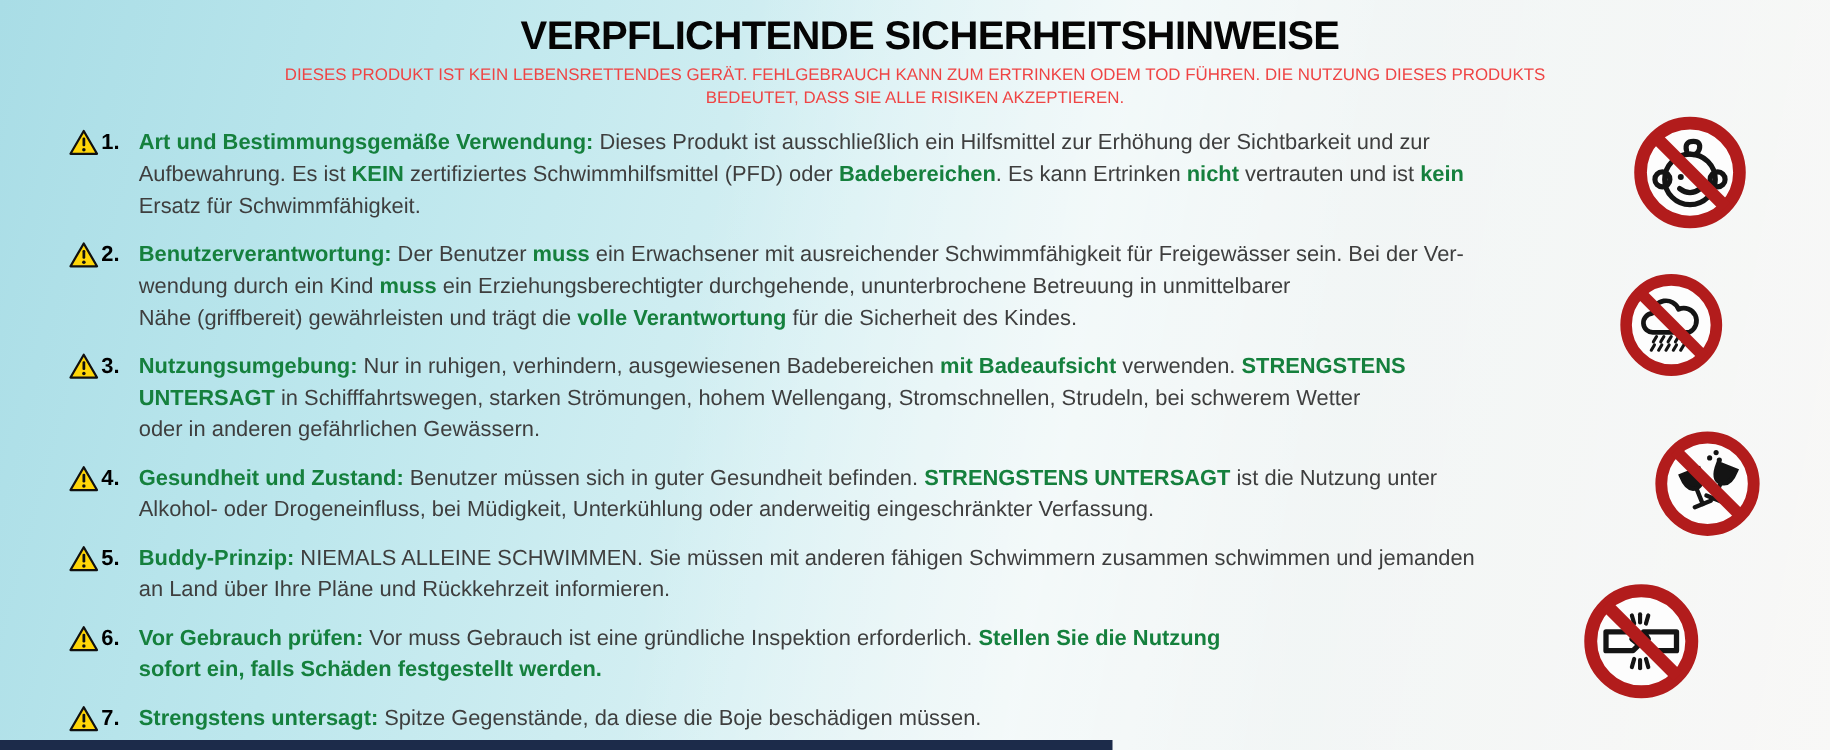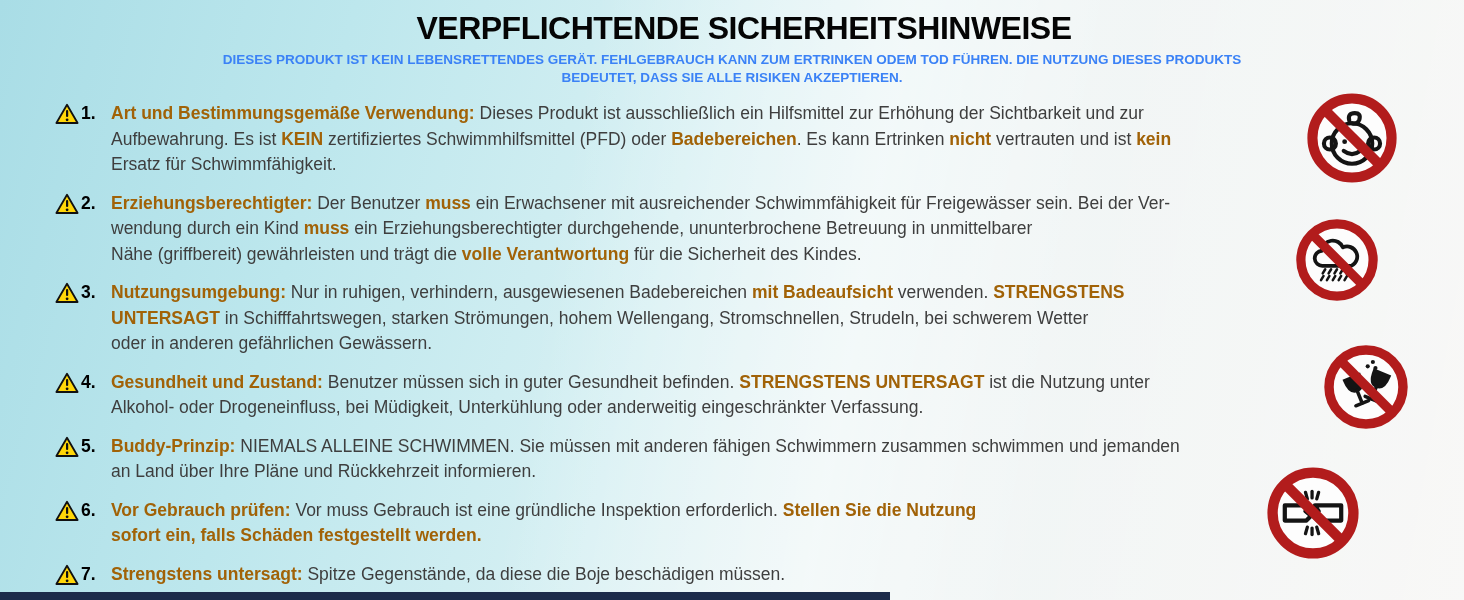--- a/index.html
+++ b/index.html
@@ -10,31 +10,31 @@
       linear-gradient(100deg, rgba(255,255,255,0) 38%, rgba(255,255,255,.55) 58%, rgba(255,255,255,.25) 72%, rgba(255,255,255,.45) 100%),
       linear-gradient(105deg,#a9dde6 0%,#bde7ed 22%,#d7f0f3 45%,#ecf3f3 65%,#f3f2f0 100%);
   }
   .header{position:absolute;top:10px;left:0;width:100%;text-align:center;}
   .title{
     font-size:32px;font-weight:800;color:#050505;letter-spacing:-0.5px;
     margin:0 0 4px 0;
     padding-left:24px;
   }
   .subtitle{
-    font-size:13.5px;font-weight:700;color:#3b82f6;line-height:18px;
+    font-size:13.5px;font-weight:400;color:#ef4444;line-height:18px;
     white-space:pre-wrap;max-width:1280px;margin:0 auto;
   }
   .list{position:absolute;top:101px;left:55px;width:1205px;}
   .item{display:flex;align-items:flex-start;margin-bottom:13px;}
   .warn{flex:0 0 26px;margin-top:2px;}
   .num{flex:0 0 30px;font-size:17.5px;font-weight:700;color:#000;line-height:25.5px;}
   .item-text{
     flex:1;font-size:17.5px;color:#3e3e3e;line-height:25.5px;white-space:pre-wrap;
   }
-  .item-text b{font-weight:700;color:#a16207;}
+  .item-text b{font-weight:700;color:#15803d;}
   .sign{position:absolute;}
   .navy-strip{position:absolute;left:0;bottom:0;width:890px;height:8px;background:#1c2b4a;}
   svg{display:block;}
 </style>
 </head>
 <body>
 
 <div class="header">
   <div class="title">VERPFLICHTENDE SICHERHEITSHINWEISE</div>
   <div class="subtitle">DIESES PRODUKT IST KEIN LEBENSRETTENDES GERÄT. FEHLGEBRAUCH KANN ZUM ERTRINKEN ODEM TOD FÜHREN. DIE NUTZUNG DIESES PRODUKTS
@@ -59,21 +59,21 @@
 
   <div class="item">
     <span class="warn">
       <svg width="24" height="22" viewBox="0 0 24 22">
           <path d="M12 1.8 L22.6 20 H1.4 Z" fill="#ffd608" stroke="#111" stroke-width="1.8" stroke-linejoin="round"></path>
           <rect x="11" y="7" width="2.2" height="7" rx="1" fill="#111"></rect>
           <circle cx="12.1" cy="16.8" r="1.4" fill="#111"></circle>
         </svg>
     </span>
     <span class="num">2.</span>
-    <div class="item-text"><b>Erziehungsberechtigter:</b><span> Der Benutzer </span><b>muss</b><span> ein Erwachsener mit ausreichender Schwimmfähigkeit für Freigewässer sein. Bei der Ver-
+    <div class="item-text"><b>Benutzerverantwortung:</b><span> Der Benutzer </span><b>muss</b><span> ein Erwachsener mit ausreichender Schwimmfähigkeit für Freigewässer sein. Bei der Ver-
 wendung durch ein Kind </span><b>muss</b><span> ein Erziehungsberechtigter durchgehende, ununterbrochene Betreuung in unmittelbarer
 Nähe (griffbereit) gewährleisten und trägt die </span><b>volle Verantwortung</b><span> für die Sicherheit des Kindes.</span></div>
   </div>
 
   <div class="item">
     <span class="warn">
       <svg width="24" height="22" viewBox="0 0 24 22">
           <path d="M12 1.8 L22.6 20 H1.4 Z" fill="#ffd608" stroke="#111" stroke-width="1.8" stroke-linejoin="round"></path>
           <rect x="11" y="7" width="2.2" height="7" rx="1" fill="#111"></rect>
           <circle cx="12.1" cy="16.8" r="1.4" fill="#111"></circle>

